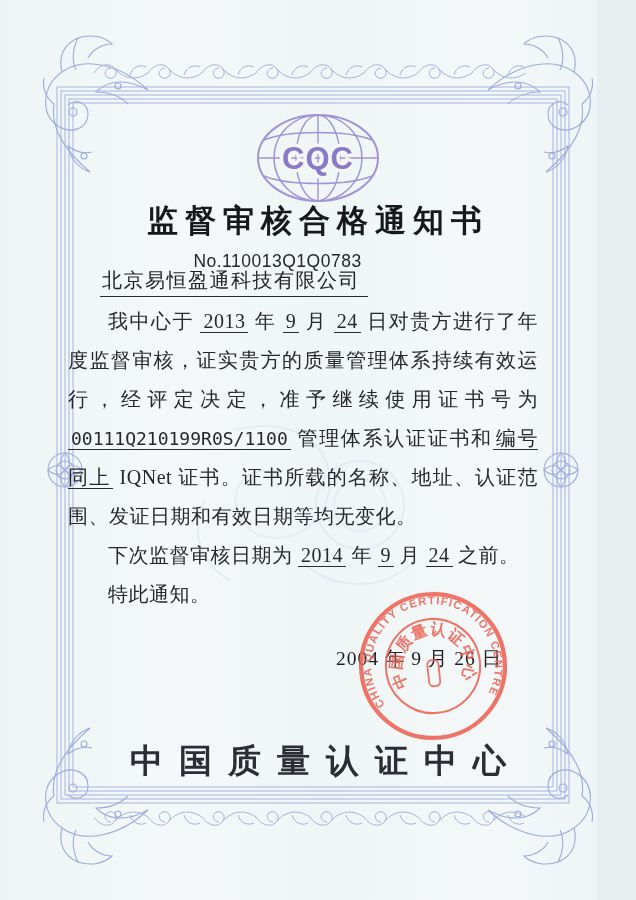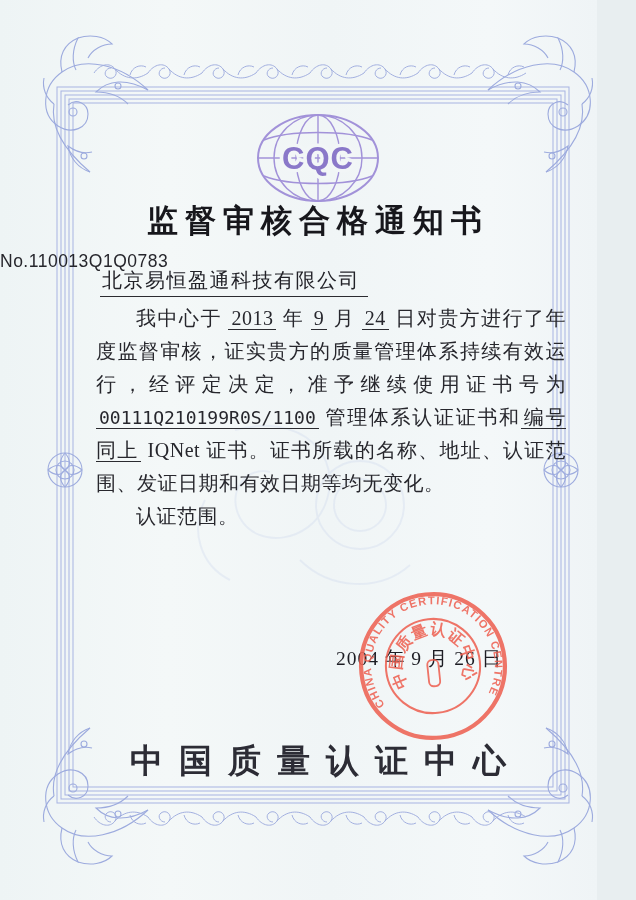--- a/index.html
+++ b/index.html
@@ -8,31 +8,31 @@
     background:linear-gradient(90deg,#eef4f5 0%,#f4f8f8 28%,#f0f5f6 55%,#f4f8f9 82%,#eff4f6 100%);
     font-family:"Liberation Serif","DejaVu Serif",serif;color:#2b2b30;
   }
   .border-svg,.wm-svg{position:absolute;left:0;top:0;}
   .logo{position:absolute;left:248px;top:106px;width:140px;height:104px;}
   .title{
     position:absolute;top:200px;left:0;width:636px;text-align:center;
     font-size:31px;font-weight:bold;letter-spacing:7px;color:#17171c;
   }
   .cert-no{
-    position:absolute;top:251px;left:0;width:555px;text-align:left;
+    position:absolute;top:251px;left:0;width:555px;text-align:center;
     font-family:"Liberation Sans","DejaVu Sans",sans-serif;
     font-size:17.5px;color:#26262c;letter-spacing:0.5px;
   }
   .company{
     position:absolute;top:267px;left:80px;font-size:20px;letter-spacing:1.5px;
     border-bottom:1.2px solid #2b2b30;padding:0 8px 2px 2px;color:#222228;margin-left:20px;
   }
   .body-text{
-    position:absolute;top:302px;left:96px;width:470px;
-    font-size:20px;line-height:33px;text-align:justify;letter-spacing:0.5px;color:#27272d;
+    position:absolute;top:302px;left:68px;width:470px;
+    font-size:20px;line-height:39px;text-align:justify;letter-spacing:0.5px;color:#27272d;
   }
   .body-text p{margin:0;text-indent:2em;}
   .blank{border-bottom:1.2px solid #2b2b30;padding:0 3px;}
   .mono{font-family:"DejaVu Sans Mono","Liberation Mono",monospace;font-size:18px;letter-spacing:0;}
   .issue-date{
     position:absolute;top:645px;left:336px;font-size:19.5px;letter-spacing:1px;
     color:#1d1d24;z-index:2;
   }
   .seal{position:absolute;left:352px;top:585px;width:162px;height:162px;z-index:3;opacity:0.86;}
   .footer{
@@ -136,21 +136,22 @@
     </g>
     <text x="70" y="63" text-anchor="middle" font-family="Liberation Sans, DejaVu Sans, sans-serif" font-size="31" font-weight="bold" letter-spacing="1" fill="#8a78c9" stroke="#f2f6f7" stroke-width="7" paint-order="stroke">CQC</text>
   </svg>
 
   <div class="title">监督审核合格通知书</div>
   <div class="cert-no">No.110013Q1Q0783</div>
   <div class="company">北京易恒盈通科技有限公司</div>
 
   <div class="body-text" id="body-text">
       <p><span>我中心于 </span><span class="blank">2013</span><span> 年 </span><span class="blank">9</span><span> 月 </span><span class="blank">24</span><span> 日对贵方进行了年度监督审核，证实贵方的质量管理体系持续有效运行，经评定决定，准予继续使用证书号为 </span><span class="blank mono">00111Q210199R0S/1100</span><span> 管理体系认证证书和</span><span class="blank">编号同上</span><span> IQNet 证书。证书所载的名称、地址、认证范围、发证日期和有效日期等均无变化。</span></p>
-      <p><span>认证范围。</span></p>
+      <p><span>下次监督审核日期为 </span><span class="blank">2014</span><span> 年 </span><span class="blank">9</span><span> 月 </span><span class="blank">24</span><span> 之前。</span></p>
+      <p><span>特此通知。</span></p>
     </div>
 
   <div class="issue-date">2004 年 9 月 26 日</div>
 
   <svg class="seal" viewBox="0 0 160 160">
     <g transform="rotate(-6 80 80)">
       <circle cx="80" cy="80" r="71" fill="none" stroke="#ee5f50" stroke-width="4.2"></circle>
       <circle cx="80" cy="80" r="46.5" fill="none" stroke="#ee5f50" stroke-width="2"></circle>
       <path id="sealEngPath" d="M 36.9,123.1 A 61,61 0 1 1 123.1,123.1" fill="none"></path>
       <path id="sealCnPath" d="M 53.2,95.5 A 31,31 0 1 1 106.8,95.5" fill="none"></path>

